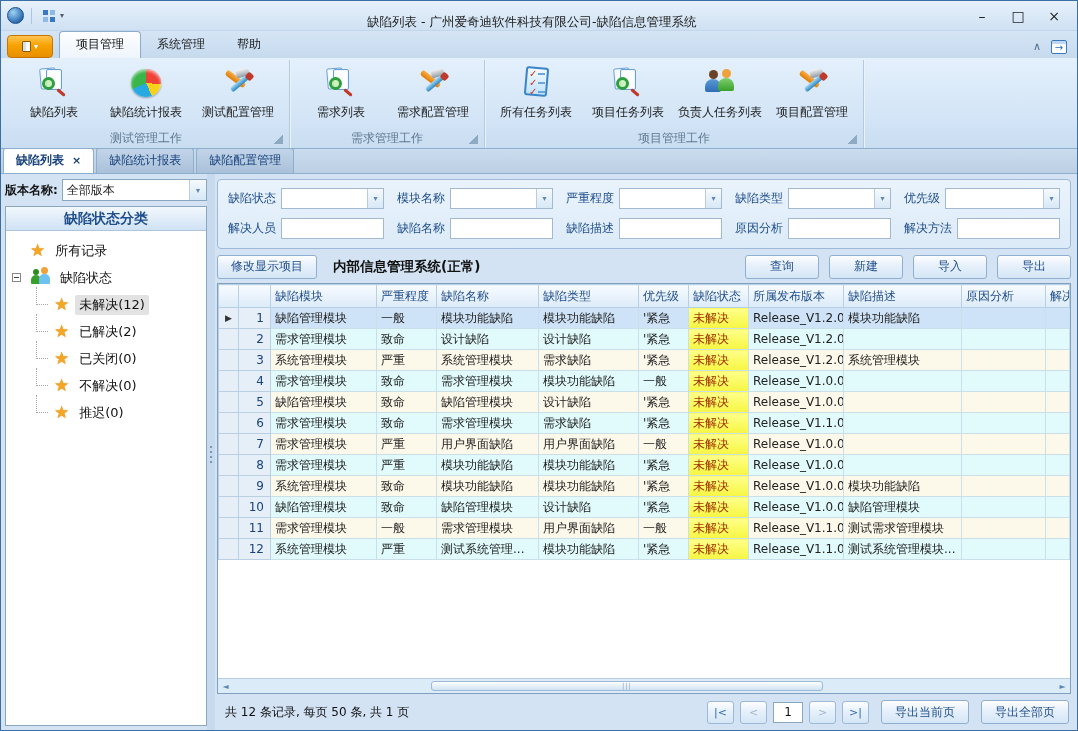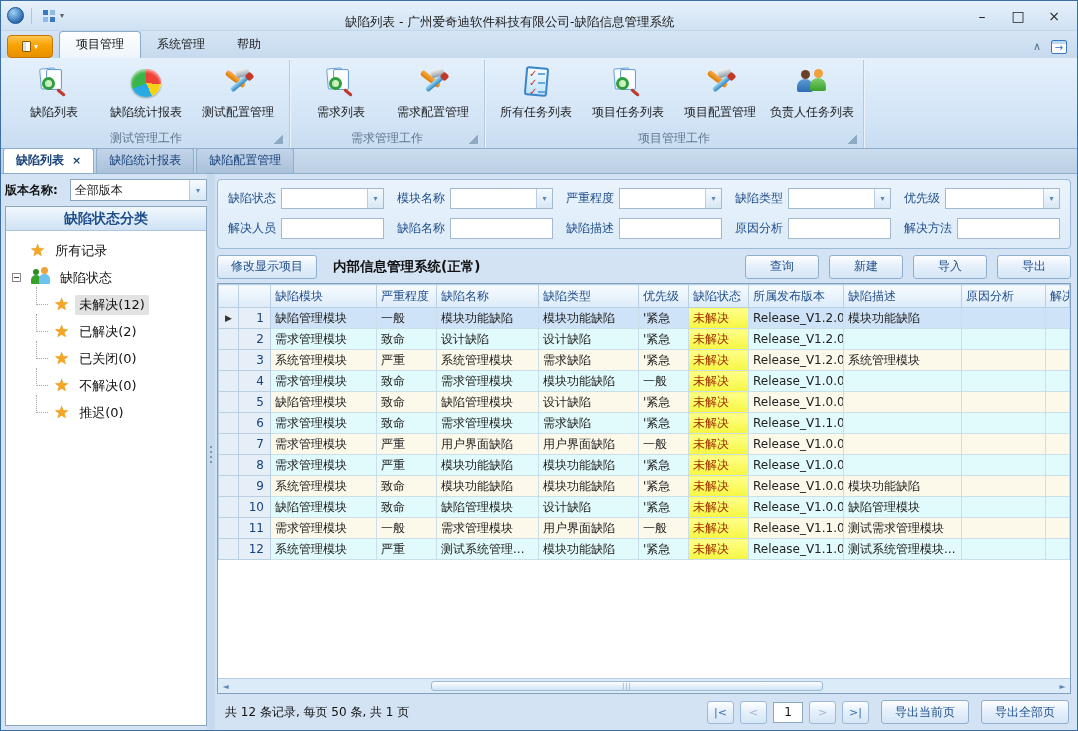--- a/index.html
+++ b/index.html
@@ -8,21 +8,21 @@
 
   .window { width:1078px; height:731px; border:1px solid #3a6ea5; background:#d3e3f4; display:flex; flex-direction:column; overflow:hidden; }
 
   
   .titlebar { height:30px; background:linear-gradient(#e7f1fb,#cfe1f3); display:flex; align-items:center; padding:0 6px; position:relative; border-bottom:1px solid #c2d6ea; }
   .app-ico { width:17px; height:17px; border-radius:50%; background:radial-gradient(circle at 35% 30%, #9fd2f2, #2e6db4 70%, #1b4f8c); border:1px solid #1b4f8c; }
   .tb-sep { width:1px; height:16px; background:#aec6dd; margin:0 7px; }
   .qat { display:flex; align-items:center; gap:4px; padding:2px 4px; border-radius:3px; }
   .grid-ico { width:5px; height:5px; background:#3b78c3; box-shadow:7px 0 0 #8fb9e6, 0 7px 0 #8fb9e6, 7px 7px 0 #3b78c3; margin:0 8px 7px 0; }
   .qat-caret { color:#55606b; font-size:8px; }
-  .tb-title { position:absolute; left:344px; top:0; height:42px; display:flex; align-items:center; color:#1c1c1c; font-size:12.5px; }
+  .tb-title { position:absolute; left:366px; top:0; height:42px; display:flex; align-items:center; color:#1c1c1c; font-size:12.5px; }
   .win-controls { margin-left:auto; display:flex; gap:2px; }
   .wbtn { width:34px; height:24px; display:flex; align-items:center; justify-content:center; font-size:14px; color:#222; cursor:default; }
 
   
   .ribbon-tabs { height:27px; background:linear-gradient(#d5e5f5,#c6daee); display:flex; align-items:flex-end; padding:0 4px; }
   .appmenu { width:46px; height:23px; margin:0 6px 0 2px; border:1px solid #c67500; border-radius:4px; background:linear-gradient(#ffc553,#f7a200 45%,#e88f00); display:flex; align-items:center; justify-content:center; gap:3px; }
   .appmenu .doc-mini { width:9px; height:11px; background:#fff; border:1px solid #8a5a00; border-radius:1px; box-shadow:inset 3px 0 0 #cfe3f5; }
   .appmenu .caret { color:#fff; font-size:8px; }
   .rtab { padding:4px 16px 5px 16px; color:#1c1c1c; border-radius:4px 4px 0 0; }
   .rtab.active { background:linear-gradient(#fdfeff,#eef5fc); border:1px solid #8caccc; border-bottom:none; color:#111; }
@@ -65,21 +65,21 @@
   
   .doc-tabs { height:25px; background:linear-gradient(#cadcee,#bccfe4); display:flex; align-items:flex-end; padding:2px 2px 0 2px; border-bottom:1px solid #8eaecd; }
   .dtab { padding:3px 12px 4px 12px; margin-right:2px; background:linear-gradient(#c2d4e8,#aac1da); border:1px solid #8eaecd; border-bottom:none; border-radius:3px 3px 0 0; color:#17427c; display:flex; align-items:center; gap:8px; }
   .dtab.active { background:#fff; color:#17427c; font-weight:bold; }
   .dtab .x { color:#17427c; font-weight:bold; font-size:11px; }
 
   
   .main { flex:1; display:flex; min-height:0; }
 
   .sidebar { width:206px; display:flex; flex-direction:column; padding:5px 0 4px 4px; }
-  .version-row { display:flex; align-items:center; gap:12px; margin-bottom:5px; }
+  .version-row { display:flex; align-items:center; gap:4px; margin-bottom:5px; }
   .version-label { font-weight:bold; color:#111; white-space:nowrap; }
   .combo { flex:1; height:22px; background:#fff; border:1px solid #8ba6bf; display:flex; align-items:center; }
   .combo .val { flex:1; padding:0 4px; color:#222; }
   .combo .cbtn { width:17px; height:100%; border-left:1px solid #b9cde0; background:linear-gradient(#f5fafe,#d8e8f6); color:#5b87b5; font-size:8px; display:flex; align-items:center; justify-content:center; }
   .side-panel { flex:1; background:#fff; border:1px solid #8ba6bf; display:flex; flex-direction:column; }
   .side-panel-header { height:24px; background:linear-gradient(#f2f8fd,#cfe2f4); border-bottom:1px solid #aec6dd; display:flex; align-items:center; justify-content:center; font-weight:bold; color:#1f4e8c; font-size:14px; }
   .tree { flex:1; padding-top:6px; position:relative; }
   .titem { display:flex; align-items:center; height:27px; position:relative; }
   .titem .lbl { padding:1px 4px; color:#111; font-size:13px; white-space:nowrap; }
   .titem .lbl.sel { background:#e2e2e2; border-radius:2px; }
@@ -263,35 +263,35 @@
             <div class="ic">
               <span class="doc d1"></span>
               <span class="doc d2"></span>
               <span class="lens"></span>
               <span class="lenshandle"></span>
             </div>
             <div class="rlabel">项目任务列表</div>
           </div>
           <div class="rbtn">
             <div class="ic">
+              <span class="p1b"></span>
+              <span class="p1h"></span>
+              <span class="p2b"></span>
+              <span class="p2h"></span>
+            </div>
+            <div class="rlabel">负责人任务列表</div>
+          </div>
+          <div class="rbtn">
+            <div class="ic">
               <span class="hhandle"></span>
               <span class="hhead"></span>
               <span class="screw"></span>
               <span class="screwtip"></span>
             </div>
             <div class="rlabel">项目配置管理</div>
-          </div>
-          <div class="rbtn">
-            <div class="ic">
-              <span class="p1b"></span>
-              <span class="p1h"></span>
-              <span class="p2b"></span>
-              <span class="p2h"></span>
-            </div>
-            <div class="rlabel">负责人任务列表</div>
           </div>
         </div>
         <div class="rfoot">
           <span class="rgtitle">项目管理工作</span>
           <span class="launcher"></span>
         </div>
       </div>
     </div>
 
   <div class="doc-tabs" id="doc-tabs">

